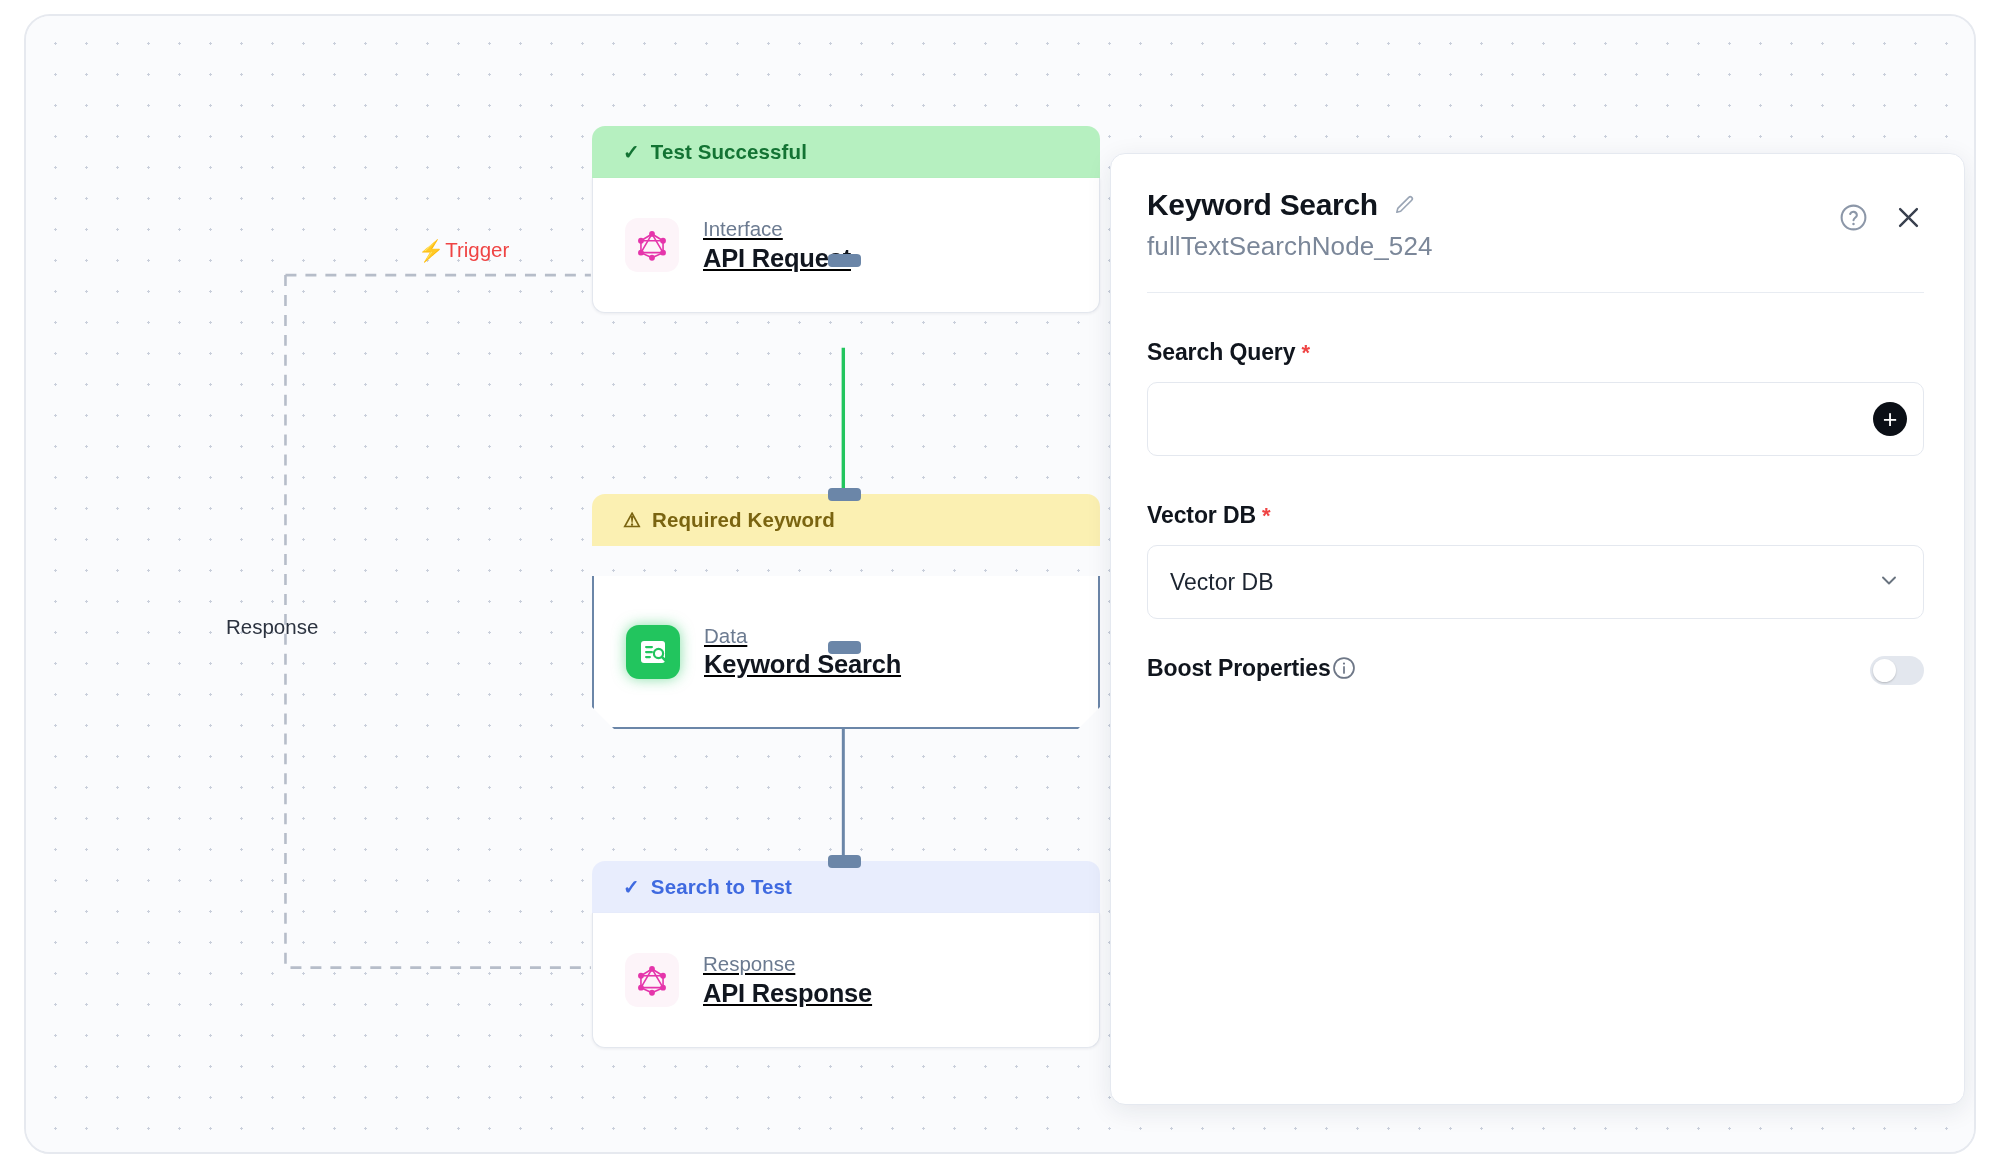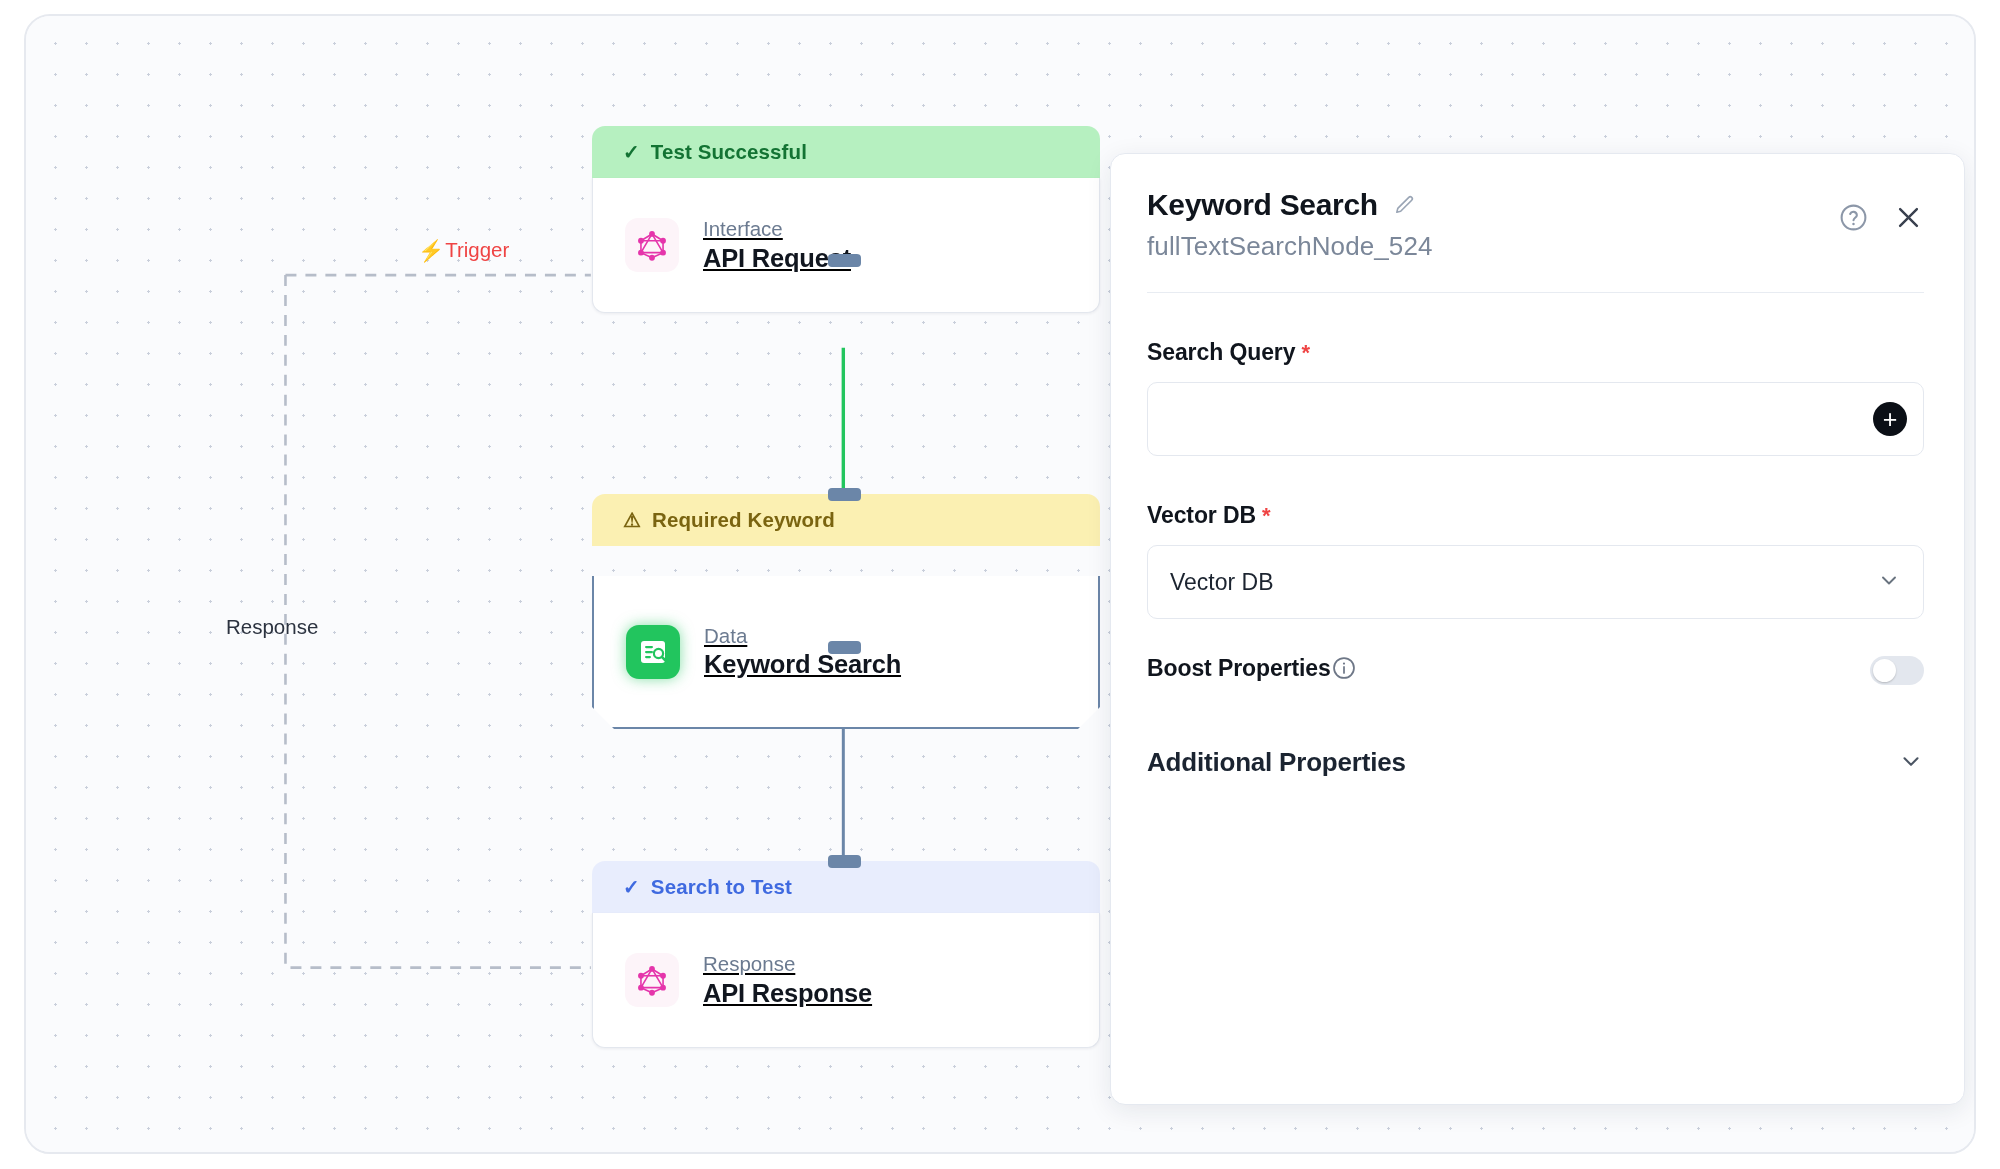--- a/index.html
+++ b/index.html
@@ -465,25 +465,17 @@
               <line x1="12" y1="11" x2="12" y2="16.5" stroke-linecap="round"></line>
               <circle cx="12" cy="7.9" r="1" fill="#6e7787" stroke="none"></circle>
             </svg>
           </span>
         </div>
         <div class="toggle">
           <div class="knob"></div>
         </div>
       </div>
 
-      <div id="additional-properties-row">
-        <span id="additional-properties-title">Additional Properties</span>
-        <span>
-          <svg width="26" height="26" viewBox="0 0 24 24" fill="none" stroke="#4b5563" stroke-width="1.9" stroke-linecap="round" stroke-linejoin="round">
-            <polyline points="6 9.5 12 15.5 18 9.5"></polyline>
-          </svg>
-        </span>
-      </div>
 
     </div>
 
   </div>
 </div>
 
 </body></html>

